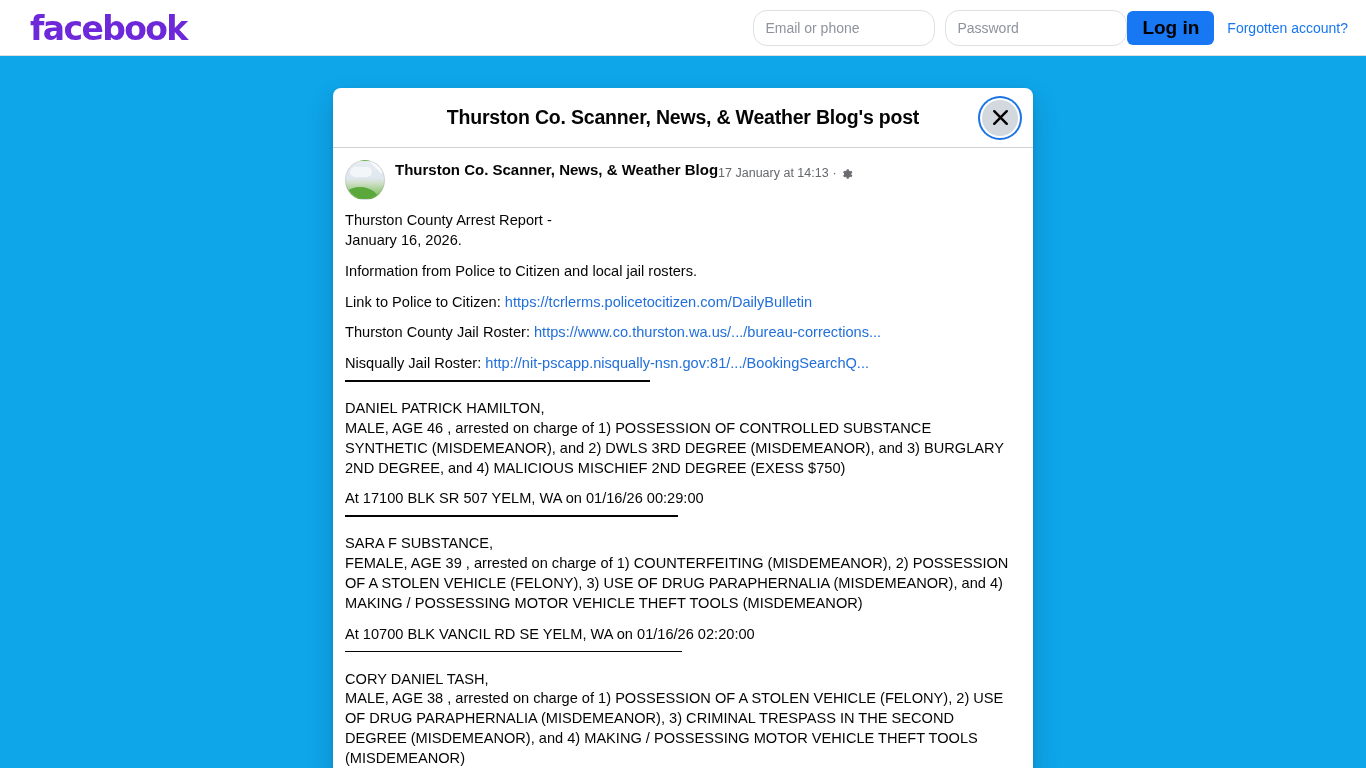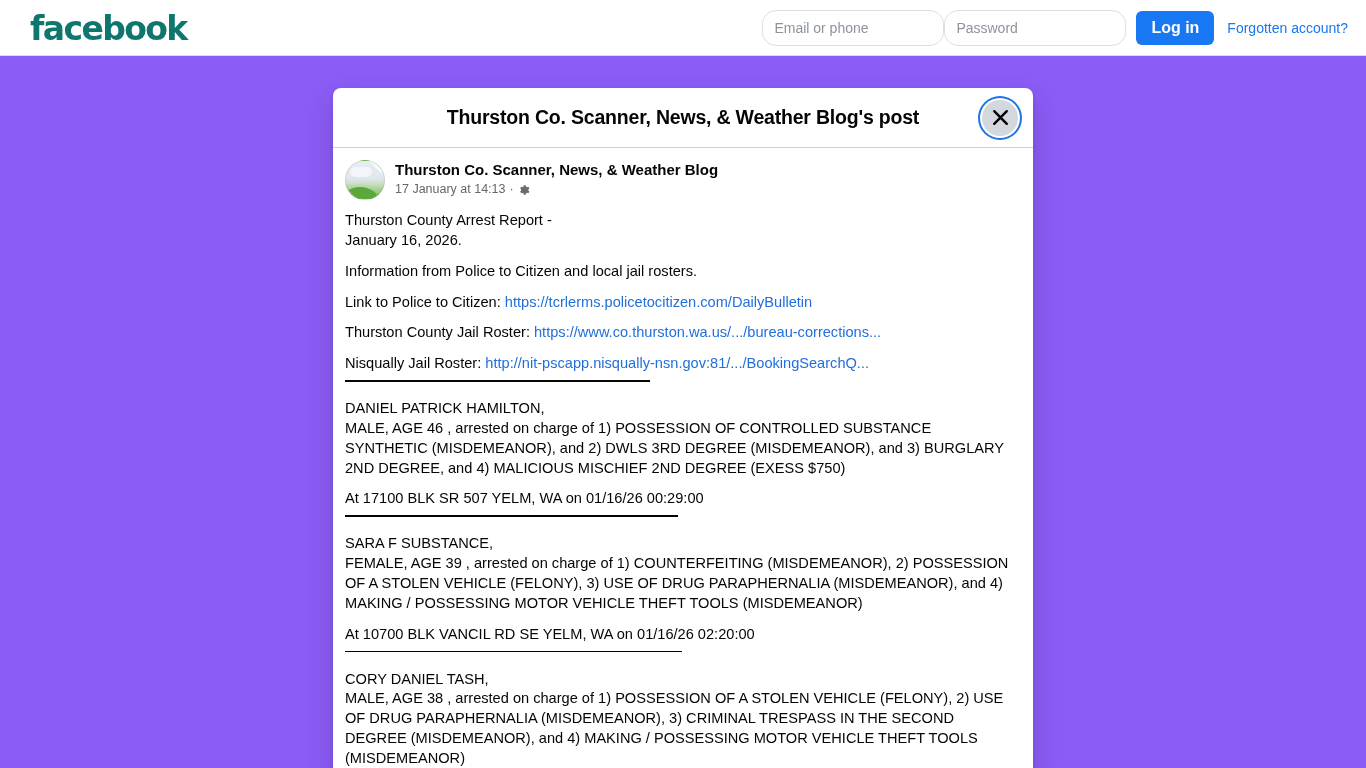--- a/index.html
+++ b/index.html
@@ -31,21 +31,21 @@
 
   .fb-logo {
     position: absolute;
     left: 30px;
     top: 50%;
     transform: translateY(-50%);
     font-family: "DejaVu Sans", sans-serif;
     font-size: 33px;
     font-weight: 700;
     letter-spacing: -1.6px;
-    color: #0f766e;
+    color: #6d28d9;
     line-height: 1;
     cursor: pointer;
     user-select: none;
   }
 
   .login-area {
     position: absolute;
     right: 8px;
     top: 50%;
     transform: translateY(-50%);
@@ -59,53 +59,52 @@
     border: 1px solid #dddfe2;
     border-radius: 14px;
     padding: 0 11px;
     font-family: "Liberation Sans", sans-serif;
     font-size: 14px;
     color: #1c1e21;
     outline: none;
     background: #fff;
   }
   .login-field::placeholder { color: #8d949e; }
-  .login-field + .login-field { }
+  .login-field + .login-field { margin-left: 10px; }
 
   .login-btn {
-    margin-left: 10px;
     height: 34px;
     padding: 0 15px;
     background: #1877f2;
-    color: #ffffff;
+    color: #000000;
     border: none;
     border-radius: 6px;
     font-family: "Liberation Sans", sans-serif;
-    font-size: 16px;
+    font-size: 19px;
     font-weight: 700;
     cursor: pointer;
     line-height: 1;
   }
 
   .forgot-link {
     margin-left: 13px;
     margin-right: 10px;
     font-size: 14px;
     color: #1877f2;
     text-decoration: none;
     cursor: pointer;
     white-space: nowrap;
   }
 
   
   .page-body {
     position: relative;
     width: 100%;
     height: 712px;
-    background: #8b5cf6;
+    background: #0ea5e9;
   }
 
   .modal {
     position: absolute;
     left: 333px;
     top: 32px;
     width: 700px;
     height: 680px;
     background: #ffffff;
     border-radius: 8px 8px 0 0;
@@ -192,21 +191,21 @@
     opacity: 0.85;
   }
   .avatar .hill {
     position: absolute;
     left: -6px; bottom: -4px;
     width: 40px; height: 16px;
     background: #5aa83c;
     border-radius: 50% 50% 0 0 / 100% 100% 0 0;
   }
 
-  .post-meta { display: flex; flex-direction: column; padding-top: 1px; }
+  .post-meta { display: flex; flex-direction: row; padding-top: 1px; }
 
   .page-name {
     font-size: 15px;
     font-weight: 700;
     color: #050505;
     line-height: 1.25;
     cursor: pointer;
   }
 
   .post-date-row {

